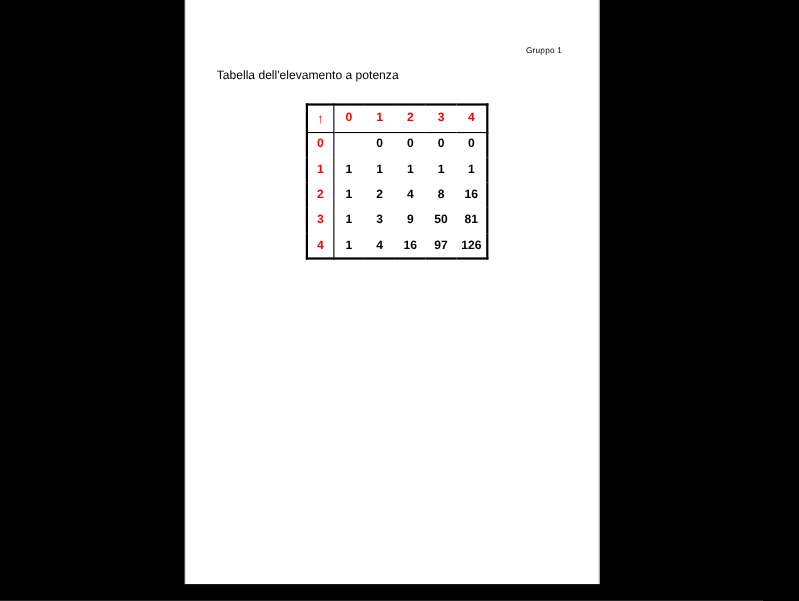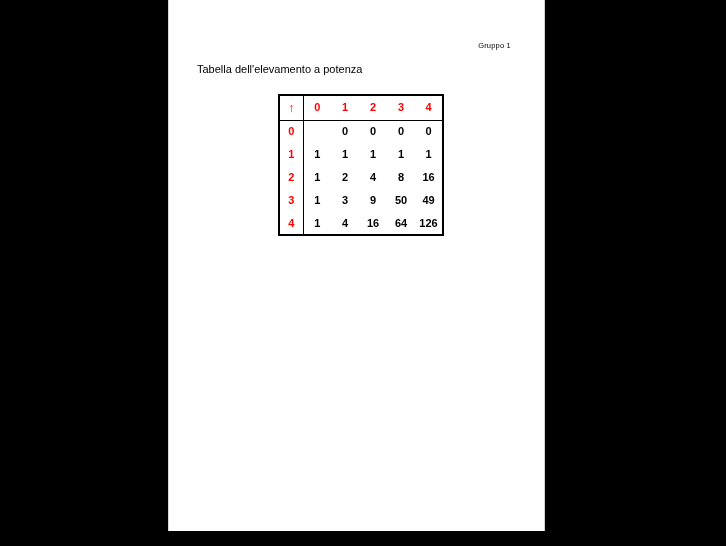--- a/index.html
+++ b/index.html
@@ -114,27 +114,27 @@
           <td>4</td>
           <td>8</td>
           <td>16</td>
         </tr>
         <tr>
           <th>3</th>
           <td>1</td>
           <td>3</td>
           <td>9</td>
           <td>50</td>
-          <td>49</td>
+          <td>81</td>
         </tr>
         <tr>
           <th>4</th>
           <td>1</td>
           <td>4</td>
           <td>16</td>
-          <td>64</td>
+          <td>97</td>
           <td>126</td>
         </tr>
       </tbody>
     </table>
 
   </div>
 </div>
 
 </body></html>

